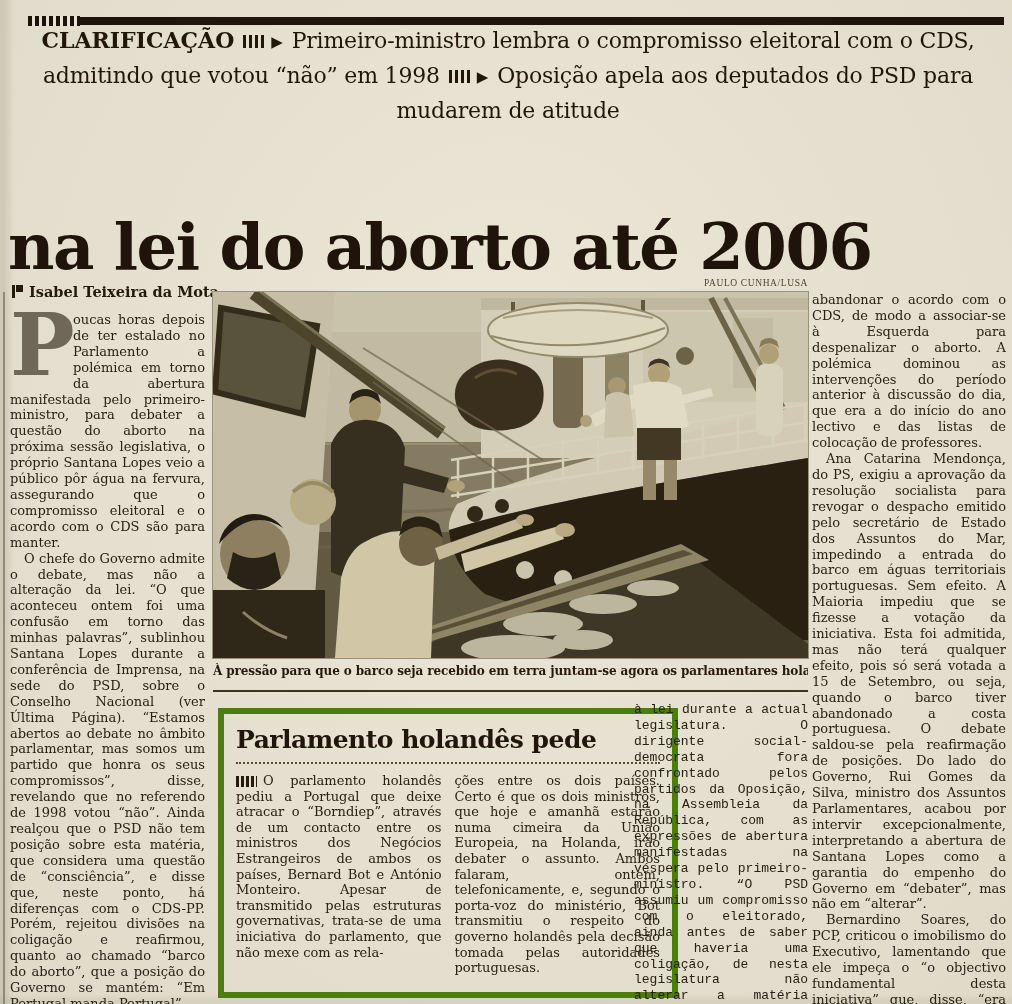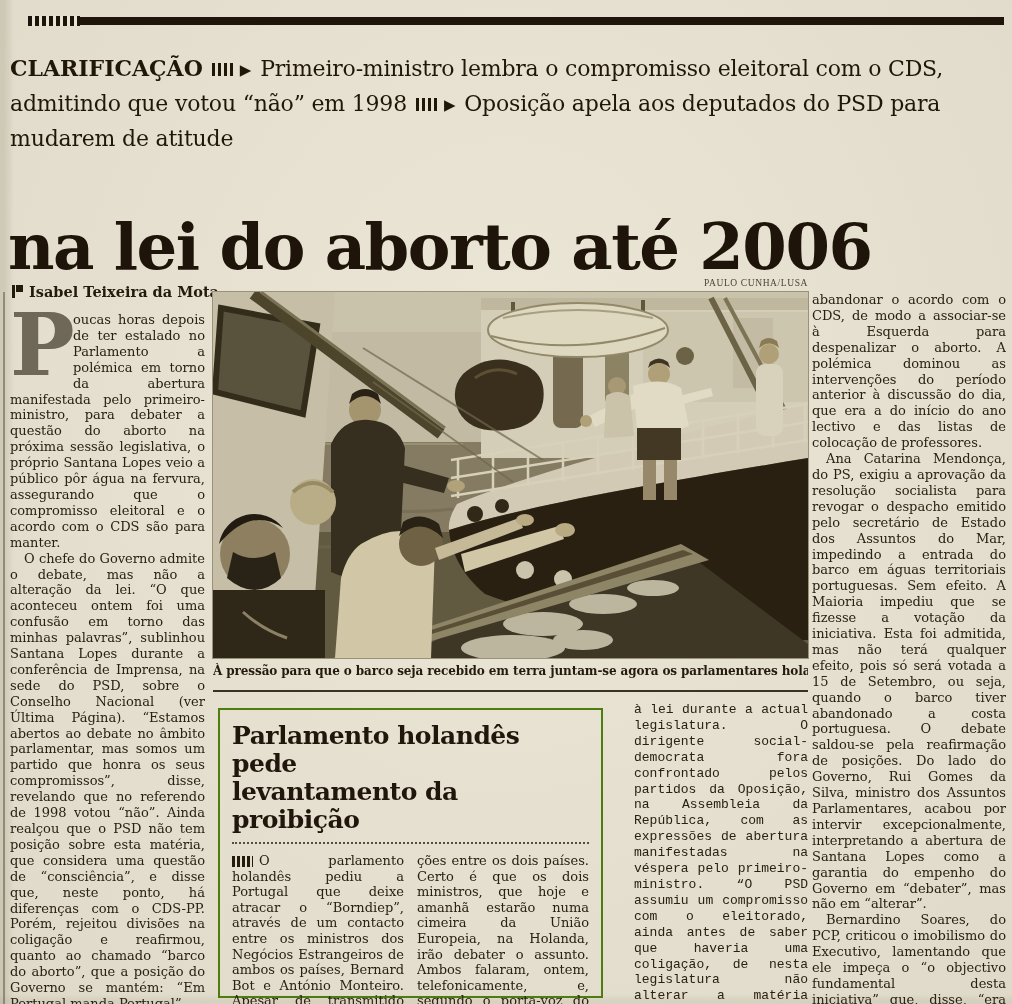--- a/index.html
+++ b/index.html
@@ -17,22 +17,22 @@
       radial-gradient(ellipse at 50% 40%, rgba(255,255,250,.10), rgba(90,80,60,.07));}
   .edge-left{position:absolute;left:3px;top:292px;width:2px;height:712px;background:#7d7463;opacity:.75;}
 
   
   .topbar{position:absolute;left:28px;top:16px;width:976px;height:10px;}
   .topbar .stripes{position:absolute;left:0;top:0;width:52px;height:100%;
     background:repeating-linear-gradient(90deg,#1c130a 0 4px,#e9e4d3 4px 7px);}
   .topbar .solid{position:absolute;left:52px;right:0;top:1px;bottom:1px;background:#20150b;}
 
   
-  .kicker{position:absolute;left:10px;top:52px;width:996px;
-    font-size:22px;line-height:33px;color:#211708;letter-spacing:-.2px;}
+  .kicker{position:absolute;left:10px;top:24px;width:996px;
+    font-size:22px;line-height:33px;color:#211708;letter-spacing:-.2px;text-align:center;}
   .kicker .label{font-weight:bold;letter-spacing:0;}
   .kbars{display:inline-block;width:24px;height:13px;margin:0 4px 0 9px;
     background:repeating-linear-gradient(90deg,#20160a 0 3px,rgba(0,0,0,0) 3px 6px);}
   .karrow{display:inline-block;font-size:15px;margin-right:9px;color:#20160a;
     font-family:"DejaVu Sans",sans-serif;vertical-align:1px;}
 
   
   .headline{position:absolute;left:8px;top:100px;width:1000px;
     font-size:64px;line-height:69px;font-weight:bold;color:#1e1409;letter-spacing:-1.5px;}
 
@@ -58,22 +58,22 @@
   .col-left{left:10px;top:312px;width:195px;height:692px;}
   .col-mid{left:634px;top:702px;width:174px;height:302px;font-family:Liberation Mono, monospace;}
   .col-right{left:812px;top:292px;width:194px;height:712px;}
   .para{margin:0;font-size:13px;line-height:15.9px;text-align:justify;color:#2a2014;}
   .para + .para{text-indent:14px;}
   .dropcap{float:left;width:56px;height:62px;margin:3px 7px 0 0;
     font-size:86px;line-height:60px;font-weight:bold;color:#6f6758;
     font-family:"DejaVu Serif",serif;}
 
   
-  .box{position:absolute;left:218px;top:708px;width:385px;height:290px;
-    border:2px solid #4d7c0f;box-sizing:border-box;padding:12px 12px 0 12px;}
+  .box{position:absolute;left:218px;top:708px;width:460px;height:290px;
+    border:6px solid #4d7c0f;box-sizing:border-box;padding:12px 12px 0 12px;}
   .box-headline{font-size:25px;line-height:28px;font-weight:bold;color:#20160b;letter-spacing:-.5px;}
   .box-rule{border-top:2px dotted #564e3b;margin:8px 0 9px 0;height:0;}
   .box-cols{display:flex;gap:13px;}
   .box-col{width:50%;overflow:hidden;height:212px;}
   .box-col .para{font-size:13px;line-height:15.6px;}
   .box-marker{float:left;width:21px;height:11px;margin:3px 6px 0 0;
     background:repeating-linear-gradient(90deg,#241a0e 0 3px,rgba(0,0,0,0) 3px 5px);}
 </style>
 </head>
 <body>
@@ -220,21 +220,20 @@
   <div class="dropcap">P</div>
   <div>
       <p class="para">oucas horas depois de ter estalado no Parlamento a polémica em torno da abertura manifestada pelo primeiro-ministro, para debater a questão do aborto na próxima sessão legislativa, o próprio Santana Lopes veio a público pôr água na fervura, assegurando que o compromisso eleitoral e o acordo com o CDS são para manter.</p>
       <p class="para">O chefe do Governo admite o debate, mas não a alteração da lei. “O que aconteceu ontem foi uma confusão em torno das minhas palavras”, sublinhou Santana Lopes durante a conferência de Imprensa, na sede do PSD, sobre o Conselho Nacional (ver Última Página). “Estamos abertos ao debate no âmbito parlamentar, mas somos um partido que honra os seus compromissos”, disse, revelando que no referendo de 1998 votou “não”. Ainda realçou que o PSD não tem posição sobre esta matéria, que considera uma questão de “consciência”, e disse que, neste ponto, há diferenças com o CDS-PP. Porém, rejeitou divisões na coligação e reafirmou, quanto ao chamado “barco do aborto”, que a posição do Governo se mantém: “Em Portugal manda Portugal”.</p>
     </div>
 </div>
 
 <div class="box">
   <div class="box-headline">
     <span>Parlamento holandês pede</span><br>
-    <span>levantamento da proibição</span>
   </div>
   <div class="box-rule"></div>
   <div class="box-cols">
     <div class="box-col">
       <span class="box-marker"></span>
       <div>
           <p class="para">O parlamento holandês pediu a Portugal que deixe atracar o “Borndiep”, através de um contacto entre os ministros dos Negócios Estrangeiros de ambos os países, Bernard Bot e António Monteiro. Apesar de transmitido pelas estruturas governativas, trata-se de uma iniciativa do parlamento, que não mexe com as rela-</p>
         </div>
     </div>
     <div class="box-col">

